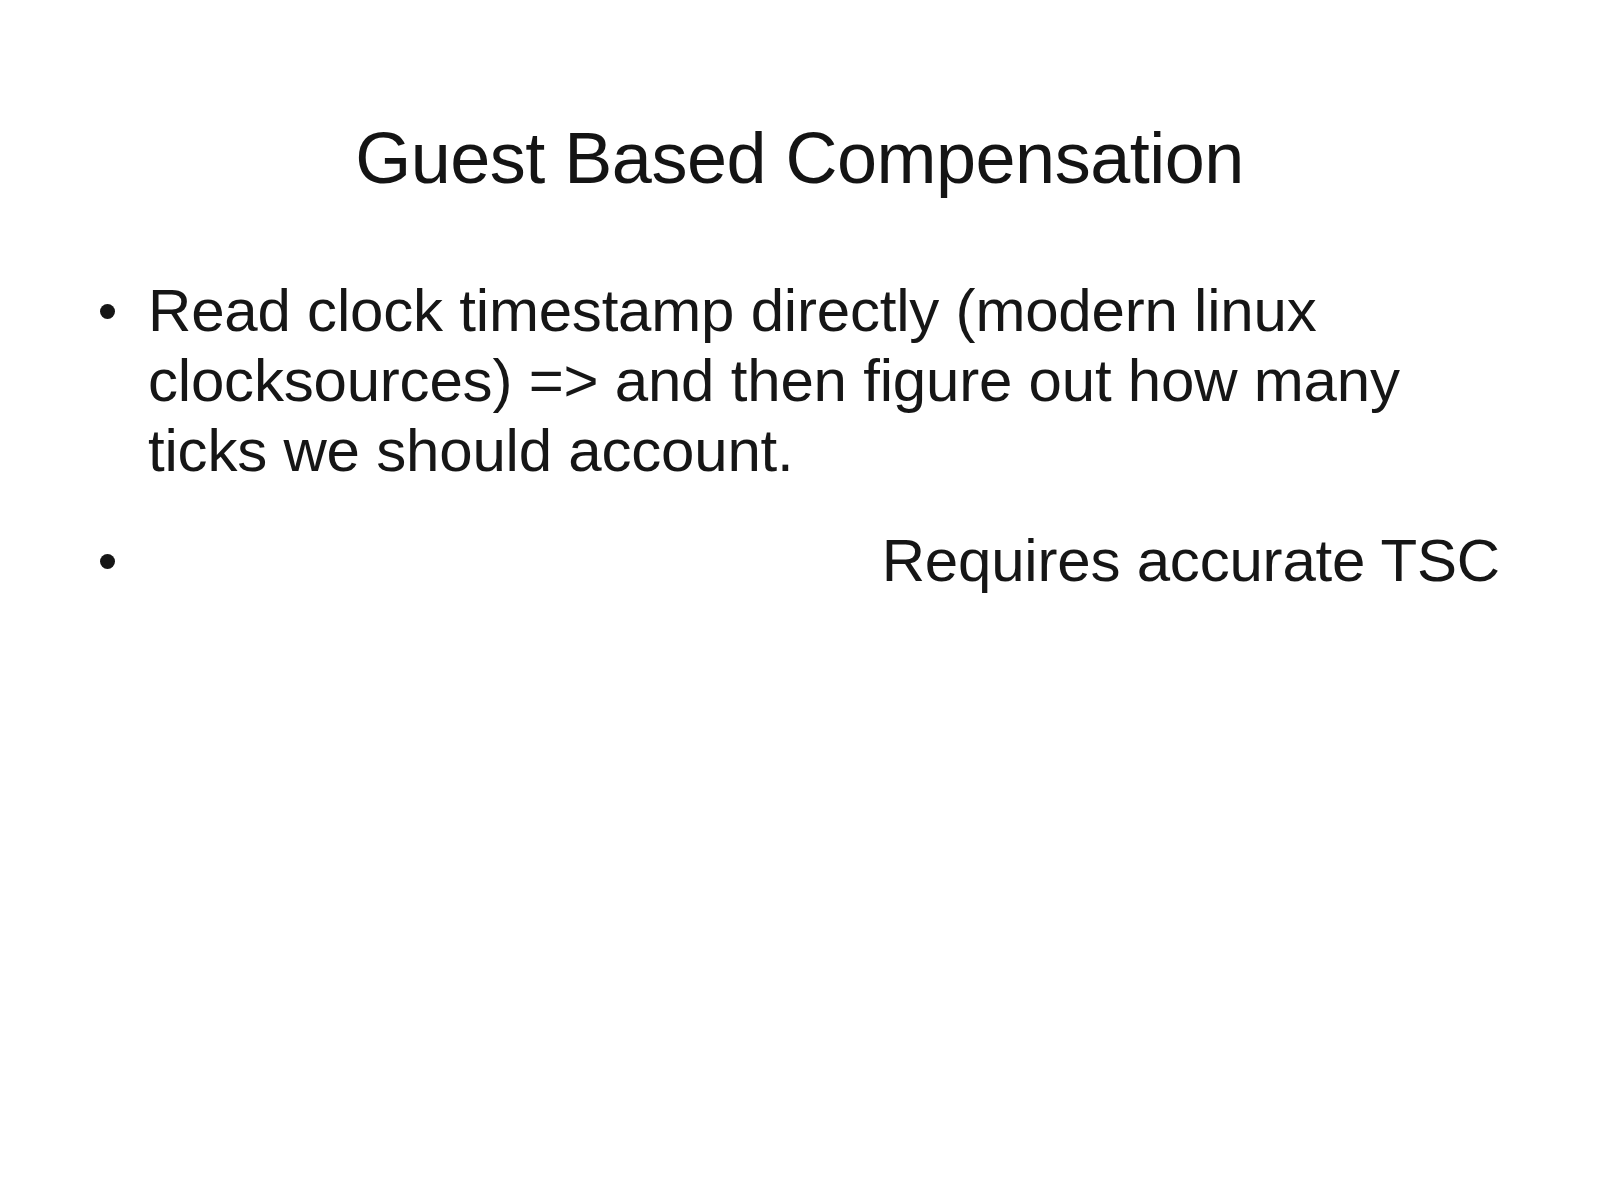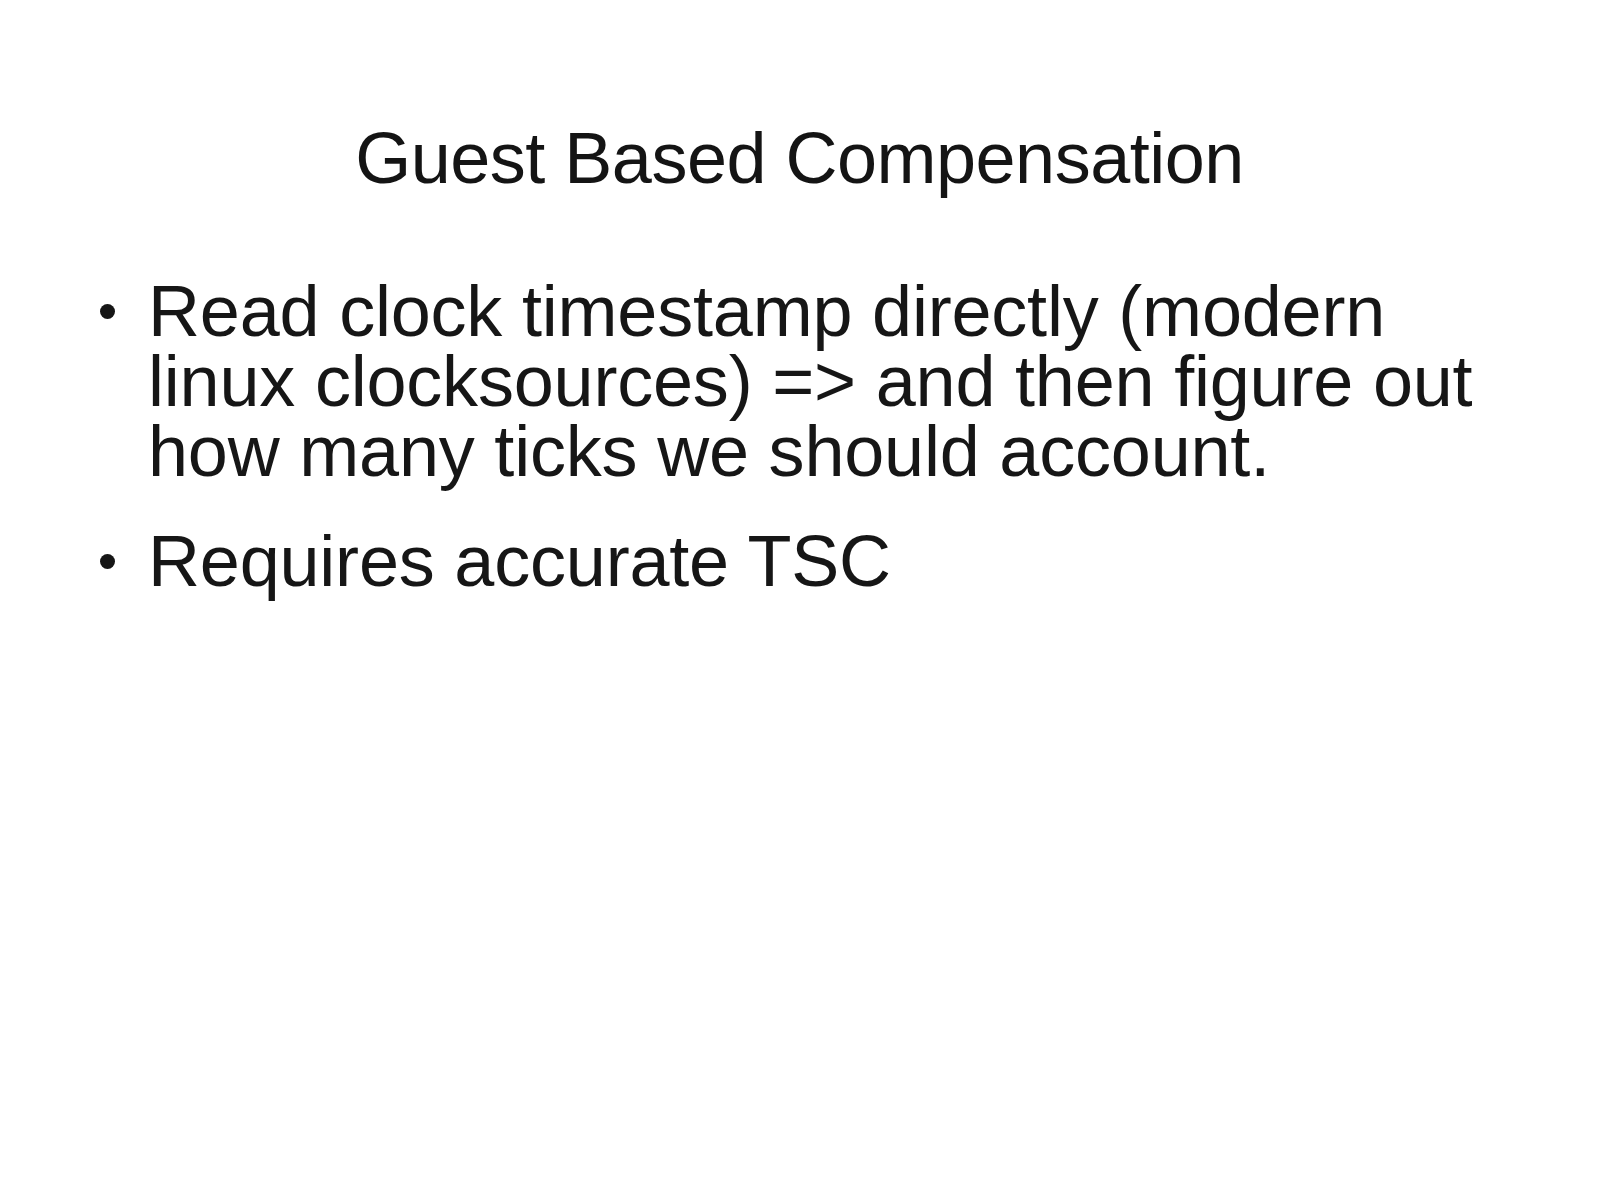--- a/index.html
+++ b/index.html
@@ -43,28 +43,29 @@
     left: 96px;
     top: 276px;
     width: 1420px;
   }
   .bullet-item {
     position: relative;
     display: block;
     padding-left: 52px;
     margin: 0 0 40px 0;
     font-family: "Liberation Sans", sans-serif;
-    font-size: 72px;
+    font-size: 60px;
     font-weight: 400;
     line-height: 70px;
     color: #161616;
     letter-spacing: -0.2px;
   }
   .bullet-item:last-child {
     margin-bottom: 0;
+    text-align: right;
   }
   .bullet-marker {
     position: absolute;
     left: 4px;
     top: 28px;
     width: 15px;
     height: 15px;
     border-radius: 50%;
     background: #161616;
   }

